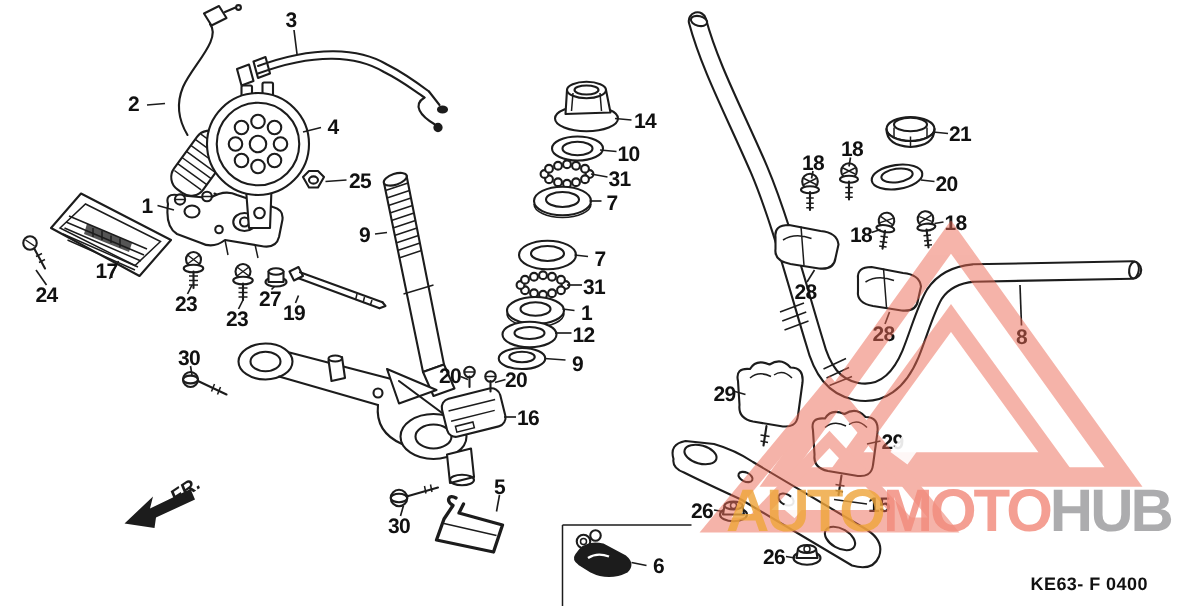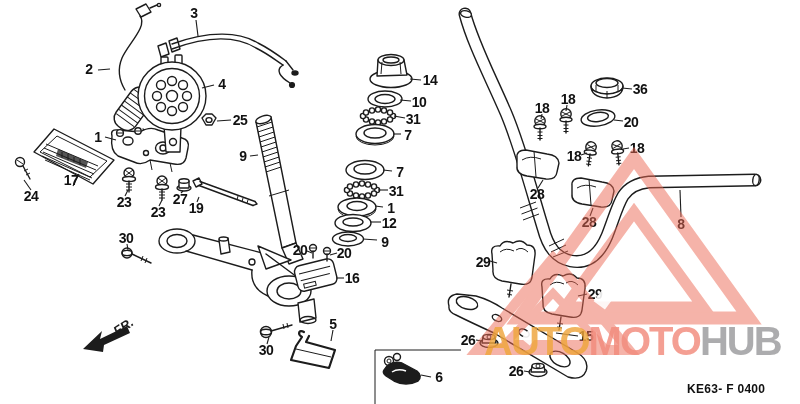--- a/index.html
+++ b/index.html
@@ -430,21 +430,21 @@
   <div class="co" style="left:396px;top:191px">31</div>
   <div class="co" style="left:391px;top:208px">1</div>
   <div class="co" style="left:389px;top:223px">12</div>
   <div class="co" style="left:385px;top:242px">9</div>
   <div class="co" style="left:300px;top:250px">20</div>
   <div class="co" style="left:344px;top:253px">20</div>
   <div class="co" style="left:352px;top:278px">16</div>
   <div class="co" style="left:333px;top:324px">5</div>
   <div class="co" style="left:266px;top:350px">30</div>
   <div class="co" style="left:439px;top:377px">6</div>
-  <div class="co" style="left:640px;top:89px">36</div>
+  <div class="co" style="left:640px;top:89px">21</div>
   <div class="co" style="left:631px;top:122px">20</div>
   <div class="co" style="left:542px;top:108px">18</div>
   <div class="co" style="left:568px;top:99px">18</div>
   <div class="co" style="left:574px;top:156px">18</div>
   <div class="co" style="left:637px;top:148px">18</div>
   <div class="co" style="left:537px;top:194px">28</div>
   <div class="co" style="left:589px;top:222px">28</div>
   <div class="co" style="left:681px;top:224px">8</div>
   <div class="co" style="left:483px;top:262px">29</div>
   <div class="co" style="left:595px;top:294px">29</div>

